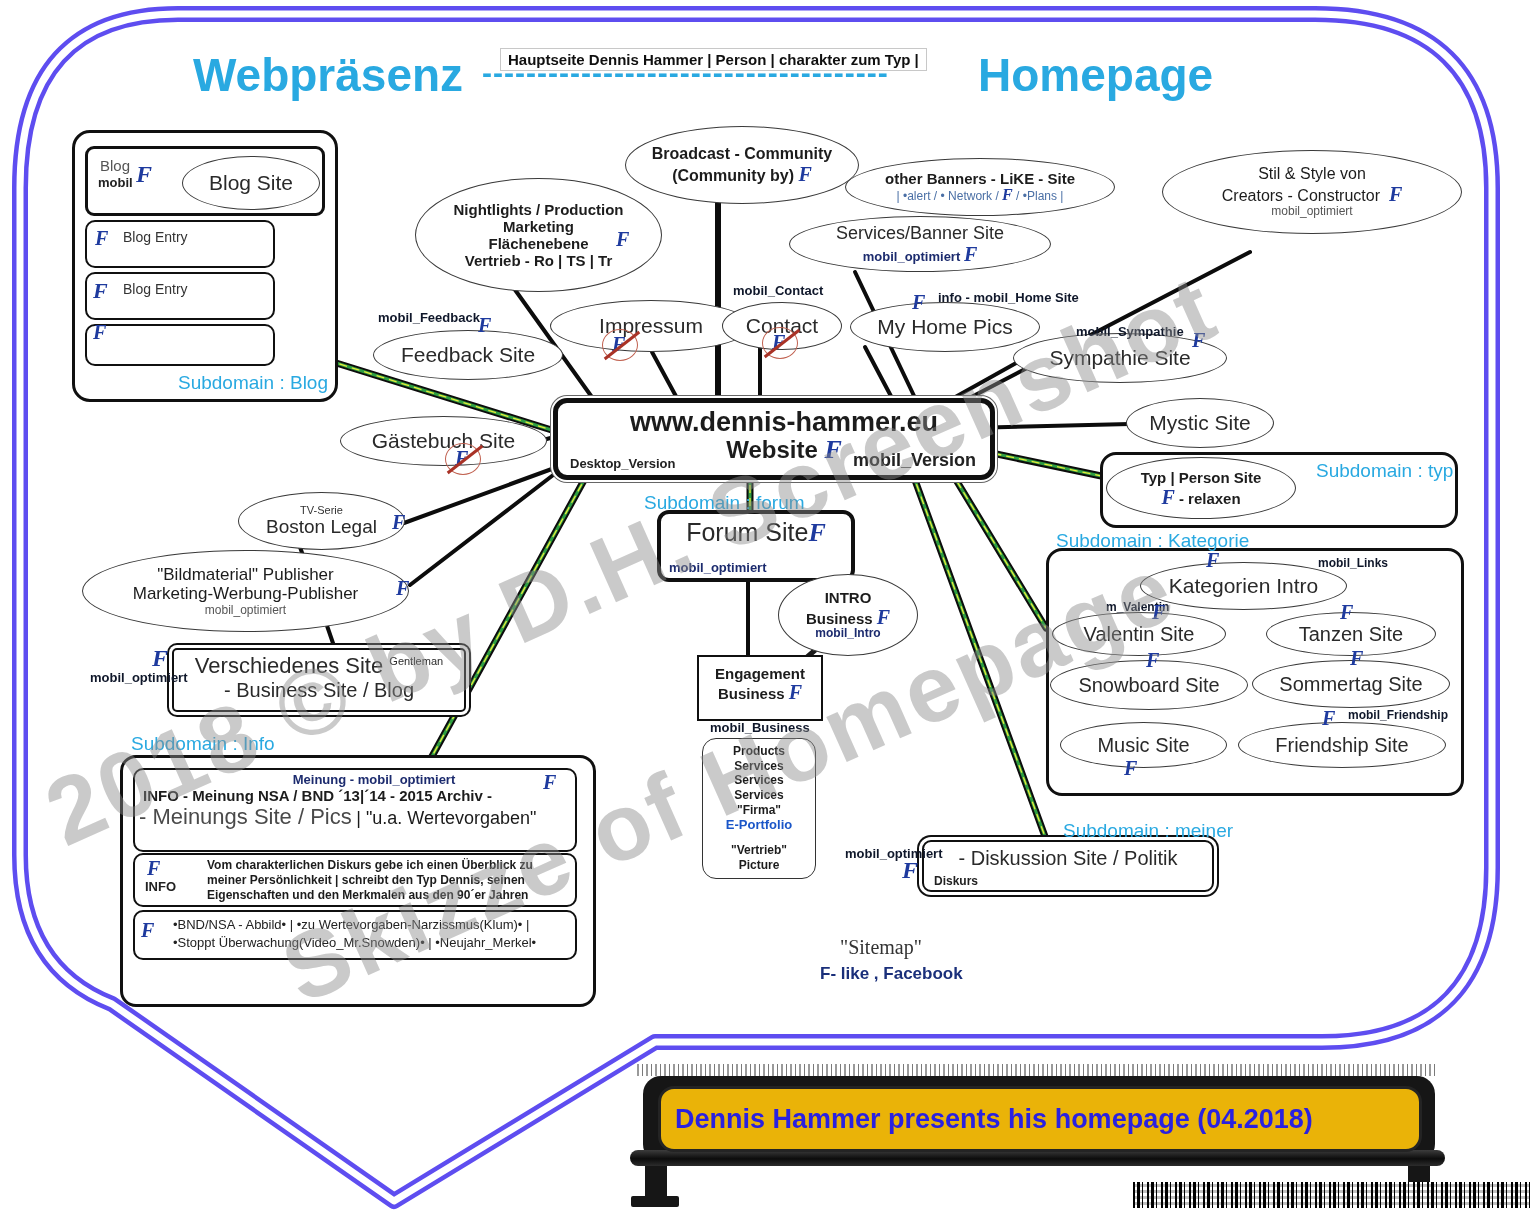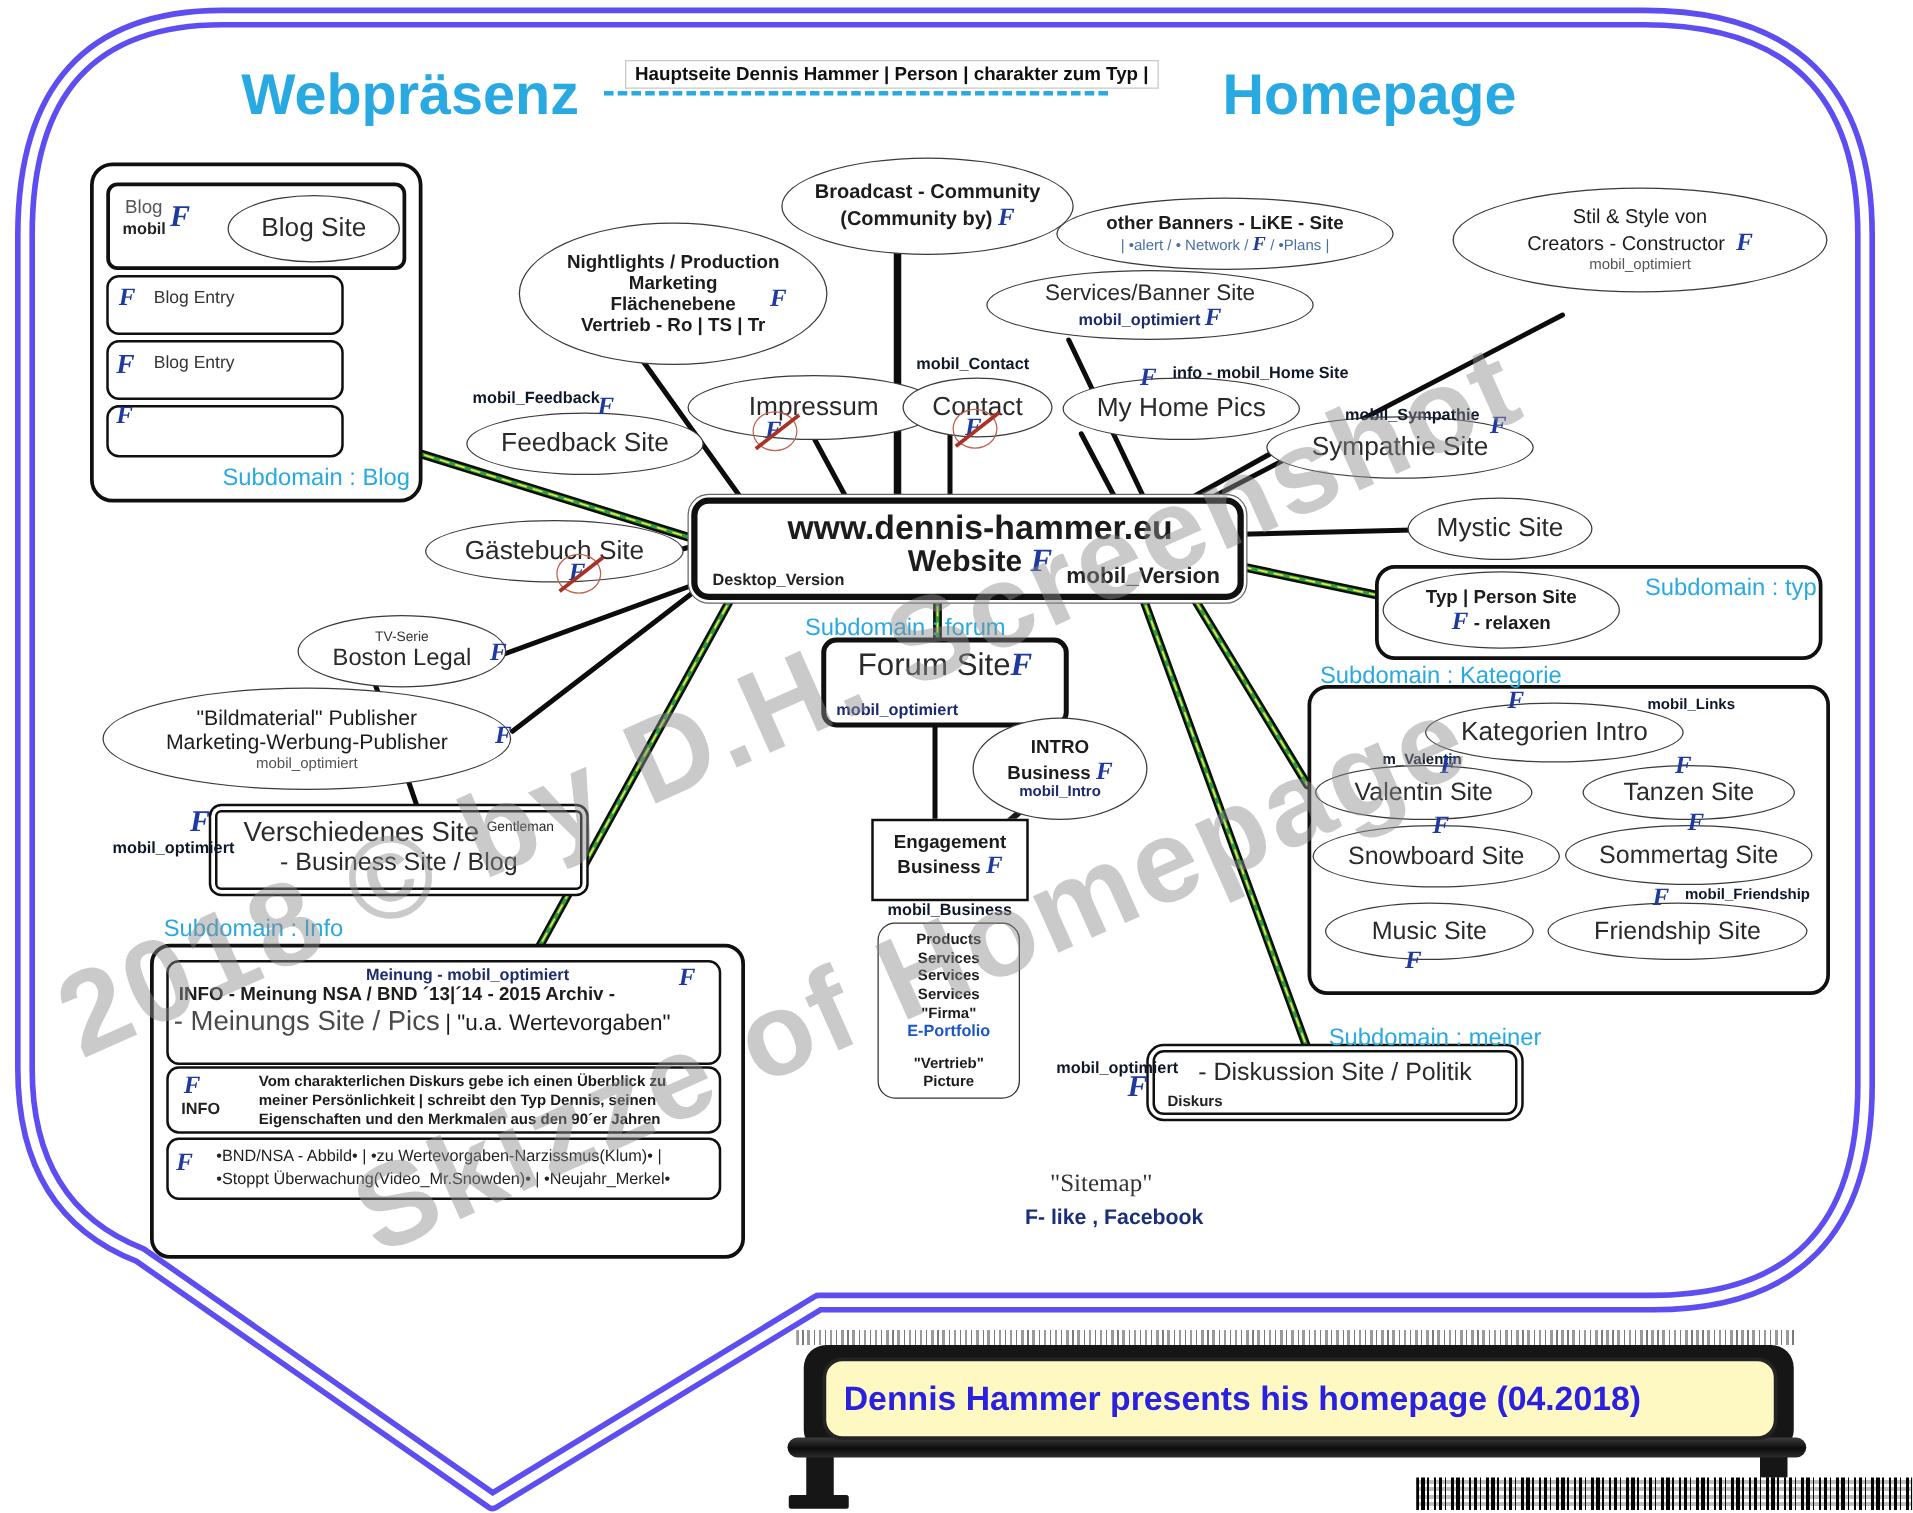--- a/index.html
+++ b/index.html
@@ -343,19 +343,19 @@
     <div>Skizze of Homepage</div>
   </div>
 
   <div class="node" style="left:637px;top:1064px;width:800px;height:12px;z-index:4;background:repeating-linear-gradient(90deg,#9a9a9a 0 2px,#fff 2px 5px,#7a7a7a 5px 6px,#fff 6px 9px);"></div>
   <div class="node" style="left:645px;top:1160px;width:22px;height:42px;background:#161616;z-index:4;"></div>
   <div class="node" style="left:1408px;top:1160px;width:22px;height:42px;background:#161616;z-index:4;"></div>
   <div class="node" style="left:631px;top:1196px;width:48px;height:11px;background:#161616;z-index:4;border-radius:2px;"></div>
   <div class="node" style="left:1394px;top:1196px;width:48px;height:11px;background:#161616;z-index:4;border-radius:2px;"></div>
   <div class="node" style="left:643px;top:1076px;width:792px;height:86px;background:#161616;border-radius:18px;z-index:4;"></div>
   <div class="node" style="left:630px;top:1150px;width:815px;height:16px;background:linear-gradient(#3c3c3c,#0c0c0c 55%,#2c2c2c);border-radius:8px;z-index:5;"></div>
-  <div class="node" style="left:658px;top:1086px;width:758px;height:60px;background:#fef9c3;border:3px solid #242424;border-radius:16px;z-index:5;display:flex;align-items:center;">
+  <div class="node" style="left:658px;top:1086px;width:758px;height:60px;background:#eab308;border:3px solid #242424;border-radius:16px;z-index:5;display:flex;align-items:center;">
     <span style="font-size:27px;font-weight:bold;color:#2a21e0;margin-left:14px;white-space:nowrap;">Dennis Hammer presents his homepage  (04.2018)</span>
   </div>
 
   <div class="node noise" style="left:1133px;top:1182px;width:397px;height:26px;z-index:6;"></div>
 
 </div>
 
 </body></html>

